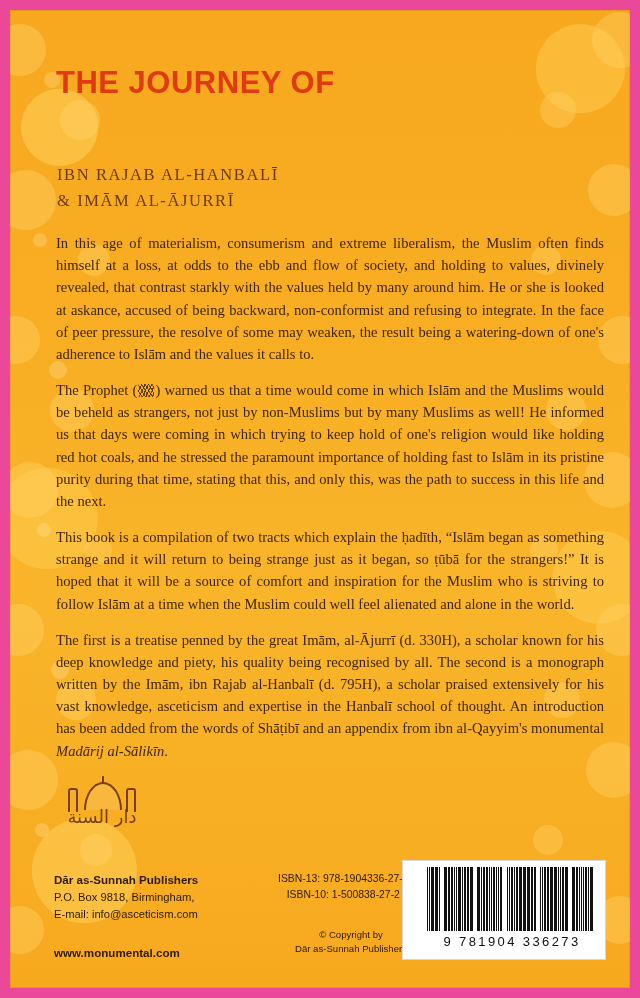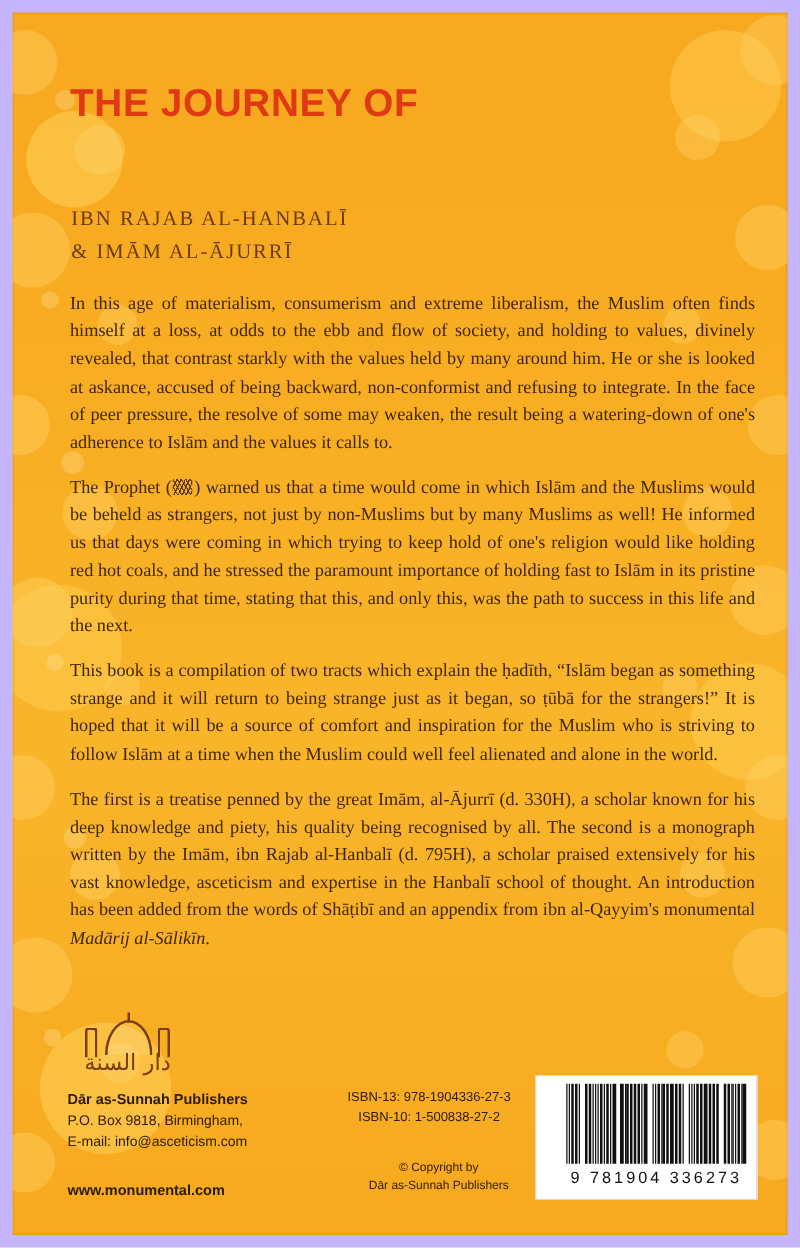--- a/index.html
+++ b/index.html
@@ -8,21 +8,21 @@
     background: #ffffff;
   }
   body {
     font-family: "Liberation Serif", serif;
   }
   .page {
     position: relative;
     width: 640px;
     height: 998px;
     overflow: hidden;
-    background: #c4b5fd;
+    background: #ec4899;
   }
   .cover {
     position: absolute;
     left: 10px;
     top: 10px;
     width: 620px;
     height: 978px;
     background:
       radial-gradient(circle at 8% 12%, rgba(255,210,90,0.55) 0 38px, rgba(255,255,255,0) 39px),
       radial-gradient(circle at 92% 6%, rgba(255,205,80,0.5) 0 44px, rgba(255,255,255,0) 45px),
@@ -97,21 +97,21 @@
     background:
       repeating-linear-gradient(115deg, rgba(64,38,12,0.85) 0 1px, rgba(255,255,255,0) 1px 3px),
       repeating-linear-gradient(60deg, rgba(64,38,12,0.7) 0 1px, rgba(255,255,255,0) 1px 3px);
   }
   em { font-style: italic; }
 
   
   .logo {
     position: absolute;
     left: 44px;
-    top: 806px;
+    top: 772px;
     width: 96px;
     height: 52px;
   }
   .logo .dome {
     position: absolute;
     left: 30px; top: 0;
     width: 34px; height: 26px;
     border: 2px solid #7a3d10;
     border-bottom: none;
     border-radius: 50% 50% 0 0 / 100% 100% 0 0;
@@ -191,21 +191,21 @@
     font-family: "Liberation Sans", sans-serif;
     font-size: 9.6px;
     line-height: 1.45;
     text-align: center;
   }
 
   .barcode {
     position: absolute;
     right: 24px;
     bottom: 28px;
-    width: 178px;
+    width: 204px;
     height: 100px;
     background: #ffffff;
     border: 1px solid #d8d8d8;
     padding: 6px 8px 4px 24px;
     box-sizing: border-box;
   }
   .barcode .bars {
     height: 64px;
     display: flex;
     align-items: stretch;

